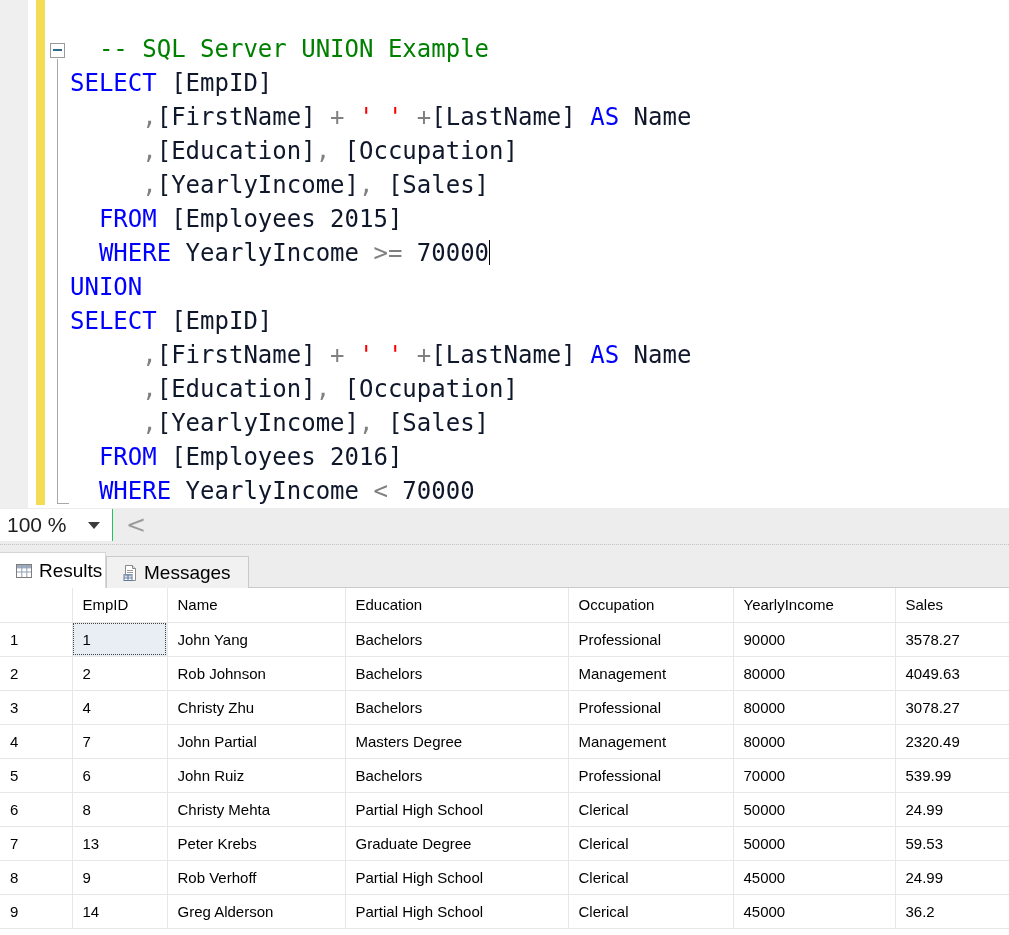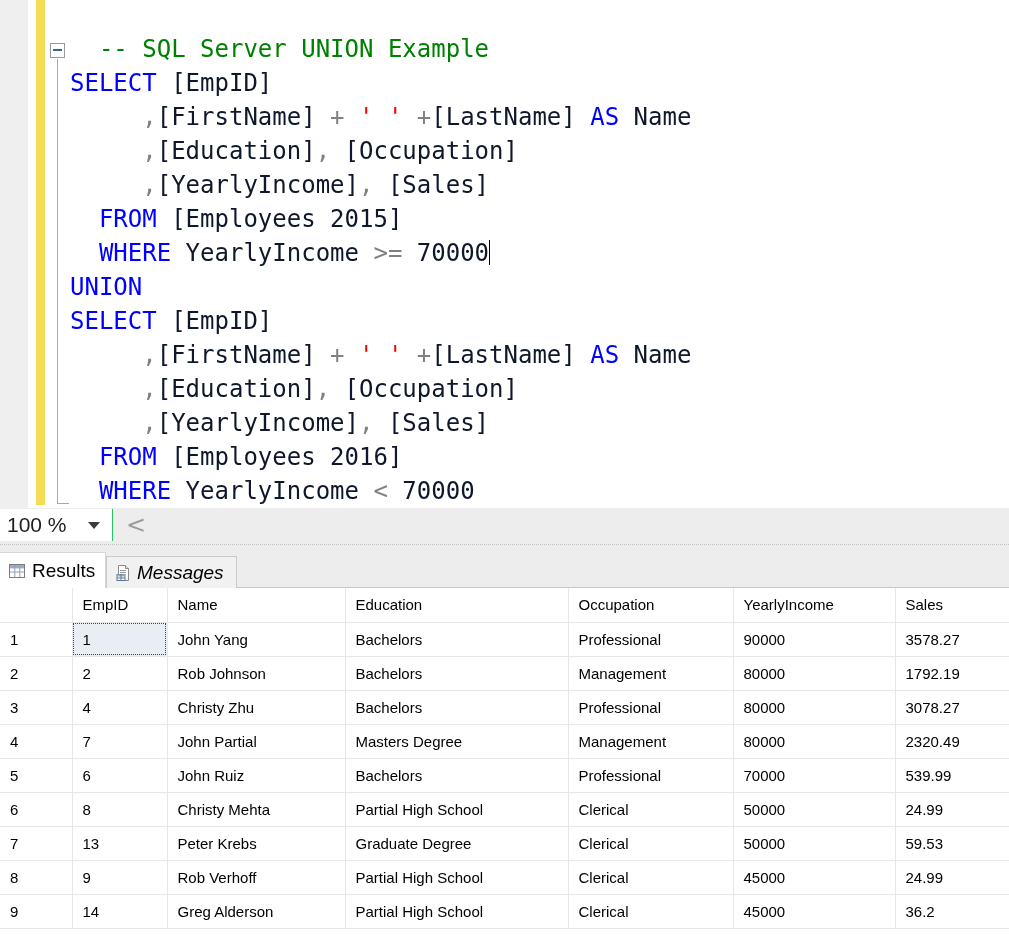--- a/index.html
+++ b/index.html
@@ -37,25 +37,25 @@
                border-top:1px dotted #c2c2c2;}
 
   
   #watermark{position:absolute;left:437px;top:527px;font-size:28px;font-weight:bold;
              letter-spacing:-0.5px;color:#c73d0e;font-family:"Liberation Sans",sans-serif;}
 
   
   #tabbar{position:absolute;left:0;top:552px;width:1009px;height:36px;background:#ededee;
           border-bottom:1px solid #c9c9c9;box-sizing:border-box;}
   .tab{position:absolute;display:flex;align-items:center;gap:7px;box-sizing:border-box;
-       font-size:19px;color:#000;padding-left:9px;cursor:default;}
+       font-size:19px;color:#000;padding-left:16px;cursor:default;}
   #tab-results{left:0;top:0;width:106px;height:36px;background:#fff;
                border-top:1px solid #d6d6d6;border-right:1px solid #d6d6d6;}
-  #tab-messages{left:106px;top:4px;width:131px;height:32px;background:#f1f1f1;
-                border:1px solid #c9c9c9;border-bottom:none;font-style:italic;}
+  #tab-messages{left:106px;top:4px;width:143px;height:32px;background:#f1f1f1;
+                border:1px solid #c9c9c9;border-bottom:none;}
 
   
   #grid{position:absolute;left:0;top:588px;width:1009px;}
   #grid table{border-collapse:collapse;table-layout:fixed;width:1009px;
               font-size:15px;color:#000;}
   #grid td,#grid th{height:34px;box-sizing:border-box;padding:0 4px 0 10px;
               border-right:1px solid #e7e7e7;border-bottom:1px solid #e7e7e7;
               text-align:left;font-weight:normal;overflow:hidden;white-space:nowrap;}
   #grid td:last-child,#grid th:last-child{border-right:none;}
   #grid .selected{background:#e9eef5;outline:1px dotted #444;outline-offset:-2px;}
@@ -143,21 +143,21 @@
             <td>90000</td>
             <td>3578.27</td>
           </tr>
           <tr>
             <td>2</td>
             <td>2</td>
             <td>Rob Johnson</td>
             <td>Bachelors</td>
             <td>Management</td>
             <td>80000</td>
-            <td>1792.19</td>
+            <td>4049.63</td>
           </tr>
           <tr>
             <td>3</td>
             <td>4</td>
             <td>Christy Zhu</td>
             <td>Bachelors</td>
             <td>Professional</td>
             <td>80000</td>
             <td>3078.27</td>
           </tr>

